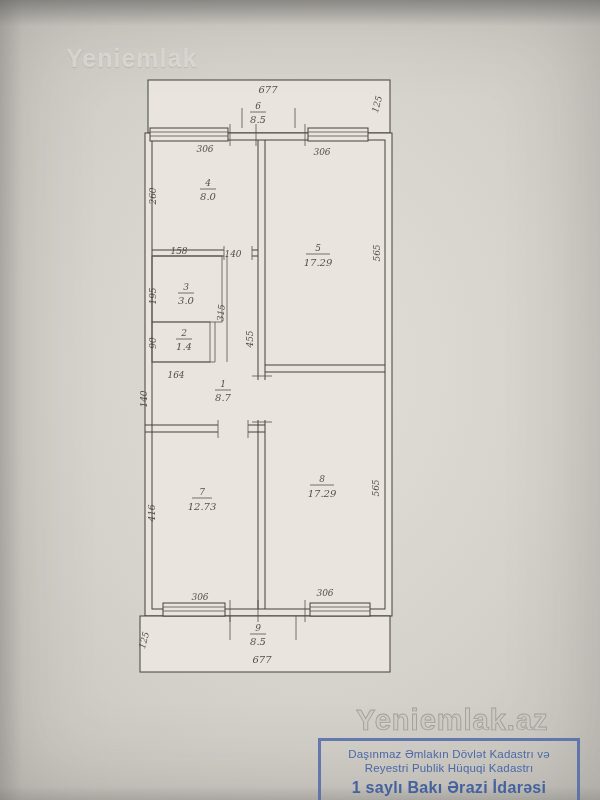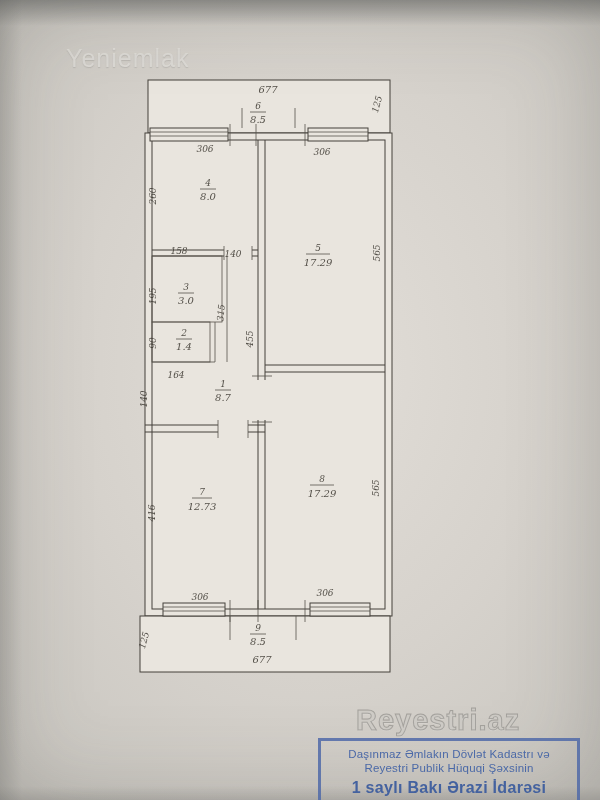--- a/index.html
+++ b/index.html
@@ -12,21 +12,21 @@
   .edge-top{position:absolute;left:0;top:0;width:600px;height:26px;
     background:linear-gradient(180deg, rgba(84,86,84,0.50), rgba(84,86,84,0.0));pointer-events:none;}
   .edge-left{position:absolute;left:0;top:0;width:22px;height:800px;
     background:linear-gradient(90deg, rgba(95,95,92,0.22), rgba(95,95,92,0));pointer-events:none;}
   .edge-bottom{position:absolute;left:0;bottom:0;width:600px;height:14px;
     background:linear-gradient(0deg, rgba(95,95,92,0.20), rgba(95,95,92,0));pointer-events:none;}
   .vignette{position:absolute;inset:0;box-shadow:inset 0 0 90px rgba(70,70,68,0.25);pointer-events:none;}
 
   .wm-top{
     position:absolute;left:66px;top:44px;
-    font-family:"Liberation Sans", sans-serif;font-size:25px;font-weight:normal;letter-spacing:1px;
+    font-family:"Liberation Sans", sans-serif;font-size:25px;font-weight:bold;letter-spacing:1px;
     color:rgba(225,222,217,0.85);
     text-shadow:0 1px 1px rgba(120,118,114,0.25);
   }
   .wm-bottom{
     position:absolute;left:356px;top:704px;z-index:5;
     font-family:"Liberation Sans", sans-serif;font-size:29px;font-weight:bold;letter-spacing:1px;
     color:rgba(198,195,190,0.70);
     -webkit-text-stroke:1px rgba(130,128,124,0.55);
     text-shadow:0 1px 1px rgba(255,255,255,0.3);
   }
@@ -145,23 +145,23 @@
 
     <text x="258" y="631" font-size="9" text-anchor="middle">9</text>
     <path class="thin" d="M250,634 H266"></path>
     <text x="258" y="645" font-size="10" text-anchor="middle">8.5</text>
     <text x="262" y="663" font-size="10" text-anchor="middle">677</text>
     <text x="147" y="641" font-size="9" text-anchor="middle" transform="rotate(-75 147 641)">125</text>
   </svg>
 
   <div class="stamp">
     <div class="l1">Daşınmaz Əmlakın Dövlət Kadastrı və</div>
-    <div class="l2">Reyestri Publik Hüquqi Şəxsinin</div>
+    <div class="l2">Reyestri Publik Hüquqi Kadastrı</div>
     <div class="l3">1 saylı Bakı Ərazi İdarəsi</div>
   </div>
 
-  <div class="wm-bottom">Reyestri.az</div>
+  <div class="wm-bottom">Yeniemlak.az</div>
 
   <div class="edge-top"></div>
   <div class="edge-left"></div>
   <div class="edge-bottom"></div>
   <div class="vignette"></div>
 </div>
 
 </body></html>

